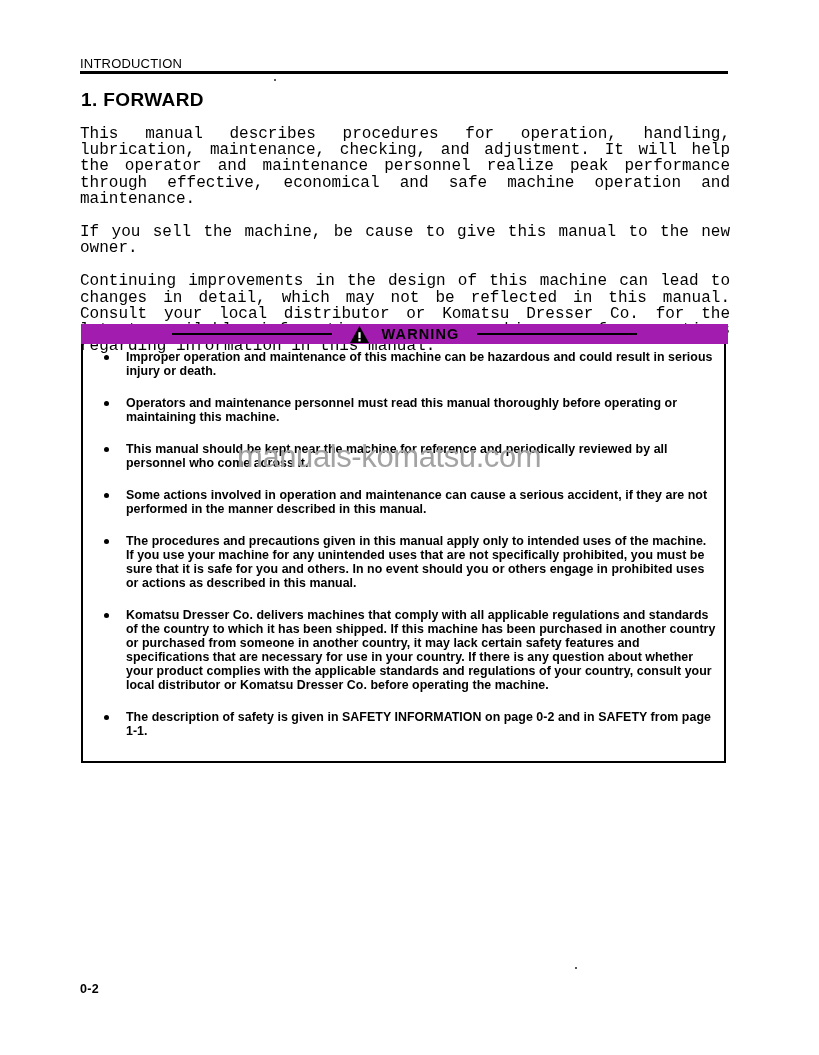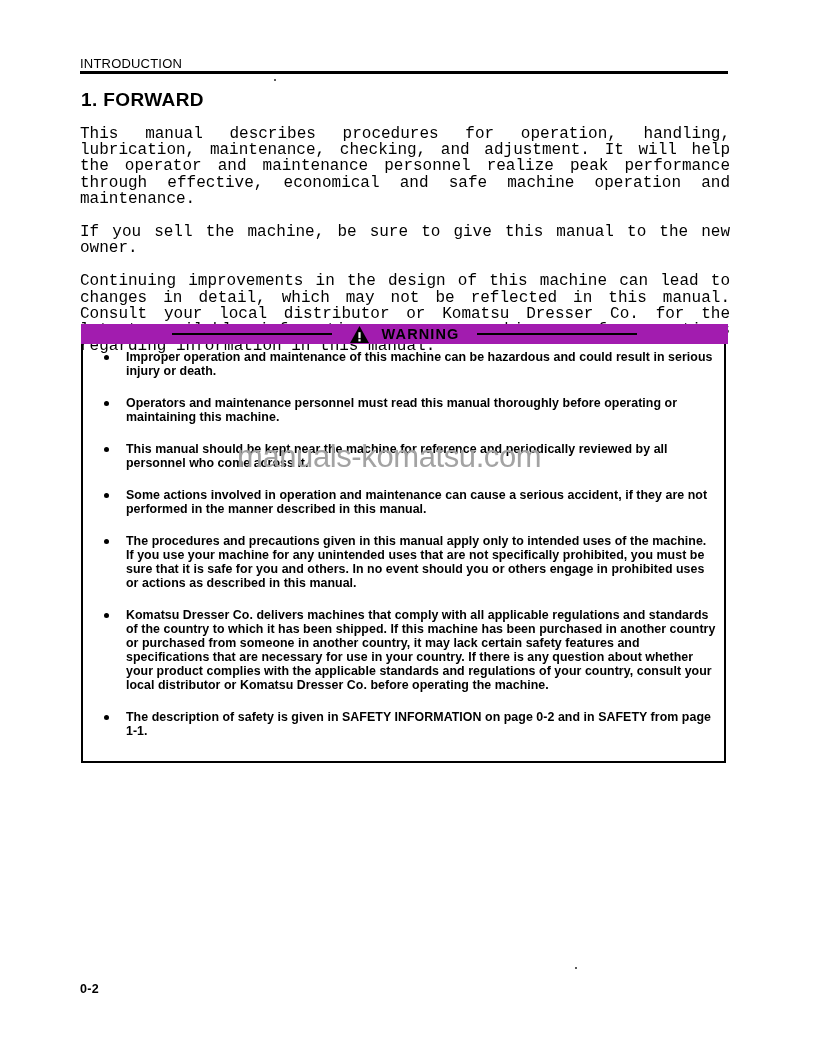--- a/index.html
+++ b/index.html
@@ -187,21 +187,21 @@
     <span class="header-title">INTRODUCTION</span>
   </div>
   <div class="header-rule"></div>
   <div class="speck speck-a"></div>
   <div class="speck speck-b"></div>
 
   <div class="section-title">1. FORWARD</div>
 
   <div class="intro">
     <p>This manual describes procedures for operation, handling, lubrication, maintenance, checking, and adjustment. It will help the operator and maintenance personnel realize peak performance through effective, economical and safe machine operation and maintenance.</p>
-    <p>If you sell the machine, be sure to give this manual to the new owner.</p>
+    <p>If you sell the machine, be cause to give this manual to the new owner.</p>
     <p>Continuing improvements in the design of this machine can lead to changes in detail, which may not be reflected in this manual. Consult your local distributor or Komatsu Dresser Co. for the latest available information on your machine or for questions regarding information in this manual.</p>
   </div>
 
   <div class="warn-box"></div>
 
   <div class="warn-head">
     <div class="warn-rule warn-rule-left"></div>
     <div class="warn-tri">
       <svg width="19" height="17" viewBox="0 0 19 17" aria-hidden="true">
         <polygon points="9.5,0 19,17 0,17" fill="#000000"></polygon>

